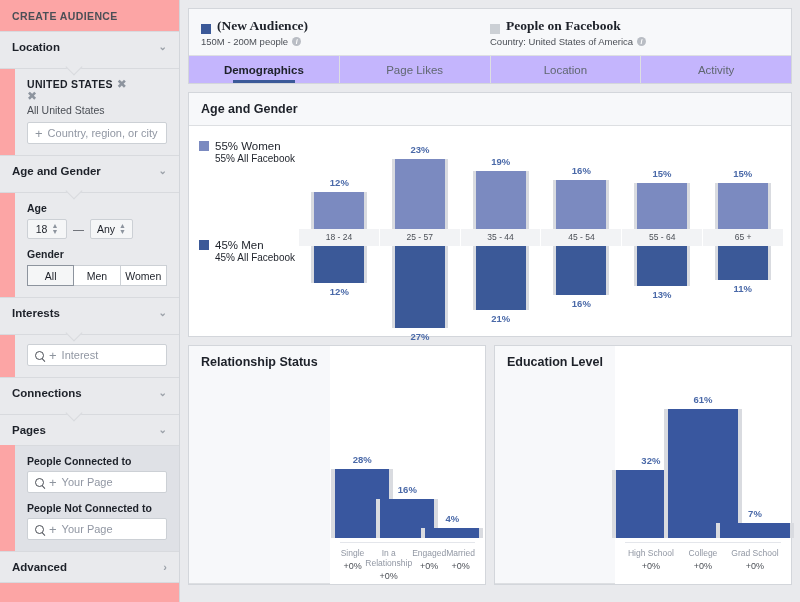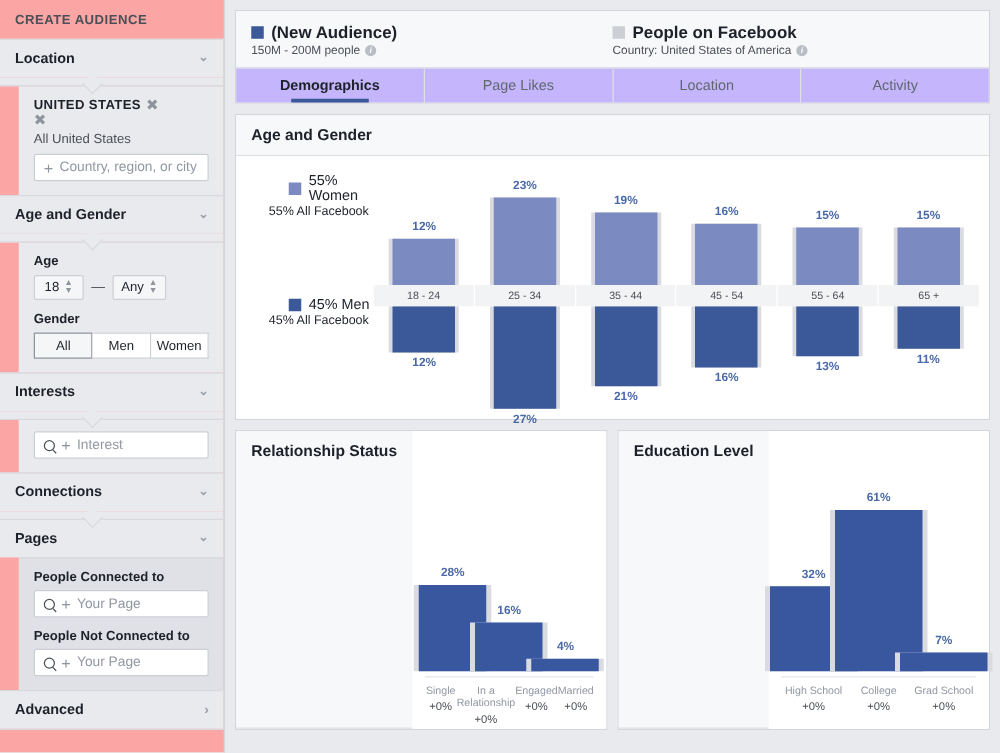--- a/index.html
+++ b/index.html
@@ -92,21 +92,21 @@
   .seg-btn:first-child { border-left: 1px solid #ccd0d5; }
   .seg-btn.active { background: #f5f6f7; border-color: #8d949e; }
 
   
   .main { flex: 1; height: 602px; padding: 8px 8px 0 8px; overflow: hidden; }
   .card { background: #fff; border: 1px solid #d3d6db; }
 
   .topcard { margin-bottom: 8px; }
   .aud-row { display: flex; padding: 9px 12px 8px 12px; background: #f7f8fa; }
   .aud { width: 50%; }
-  .aud-name { display: flex; align-items: center; gap: 6px; }
+  .aud-name { display: flex; align-items: flex-end; gap: 6px; font-family: Liberation Serif, serif; }
   .swatch { width: 10px; height: 10px; flex: none; }
   .aud-title { font-size: 13.5px; font-weight: bold; color: #1d2129; }
   .aud-sub {
     font-size: 9.5px; color: #4b4f56; margin-top: 2px;
     display: flex; align-items: center; gap: 4px;
   }
   .info {
     width: 9px; height: 9px; border-radius: 50%; background: #b9bdc4;
     color: #fff; font-size: 7px; line-height: 9px; text-align: center;
     font-style: italic; font-weight: bold; flex: none; cursor: pointer;
@@ -130,21 +130,21 @@
   }
   .agender { margin-bottom: 8px; }
   .ag-body { display: flex; height: 210px; background: #fff; }
   .ag-legend {
     width: 110px; flex: none; position: relative;
     padding-left: 10px; font-size: 11px;
   }
   .leg { position: absolute; left: 10px; }
   .leg-top { top: 14px; }
   .leg-bot { top: 113px; }
-  .leg-l1 { display: flex; align-items: center; gap: 6px; font-size: 11.5px; color: #1d2129; margin-left: 32px; }
+  .leg-l1 { display: flex; align-items: center; gap: 6px; font-size: 11.5px; color: #1d2129; }
   .leg-l2 { font-size: 10px; color: #1d2129; margin-top: 1px; padding-left: 16px; }
   .ag-plot { flex: 1; position: relative; padding-right: 8px; }
   .axis-band {
     position: absolute; left: 0; right: 8px; top: 103px; height: 17px;
     background: #f2f3f5; display: flex;
   }
   .axis-cell {
     flex: 1; text-align: center; font-size: 8.5px; color: #4b4f56;
     line-height: 17px; border-right: 1px solid #fff;
   }
@@ -396,21 +396,21 @@
                   <div class="fill"></div>
                 </div>
                 <div class="bar-m" style="height:33.55px">
                   <div class="fill"></div>
                 </div>
                 <div class="vlabel" style="top:156.55px">11%</div>
               </div>
             </div>
           <div class="axis-band" id="ag-axis">
               <div class="axis-cell">18 - 24</div>
-              <div class="axis-cell">25 - 34</div>
+              <div class="axis-cell">25 - 57</div>
               <div class="axis-cell">35 - 44</div>
               <div class="axis-cell">45 - 54</div>
               <div class="axis-cell">55 - 64</div>
               <div class="axis-cell">65 +</div>
             </div>
         </div>
       </div>
     </div>
 
     <div class="bottom-row">

